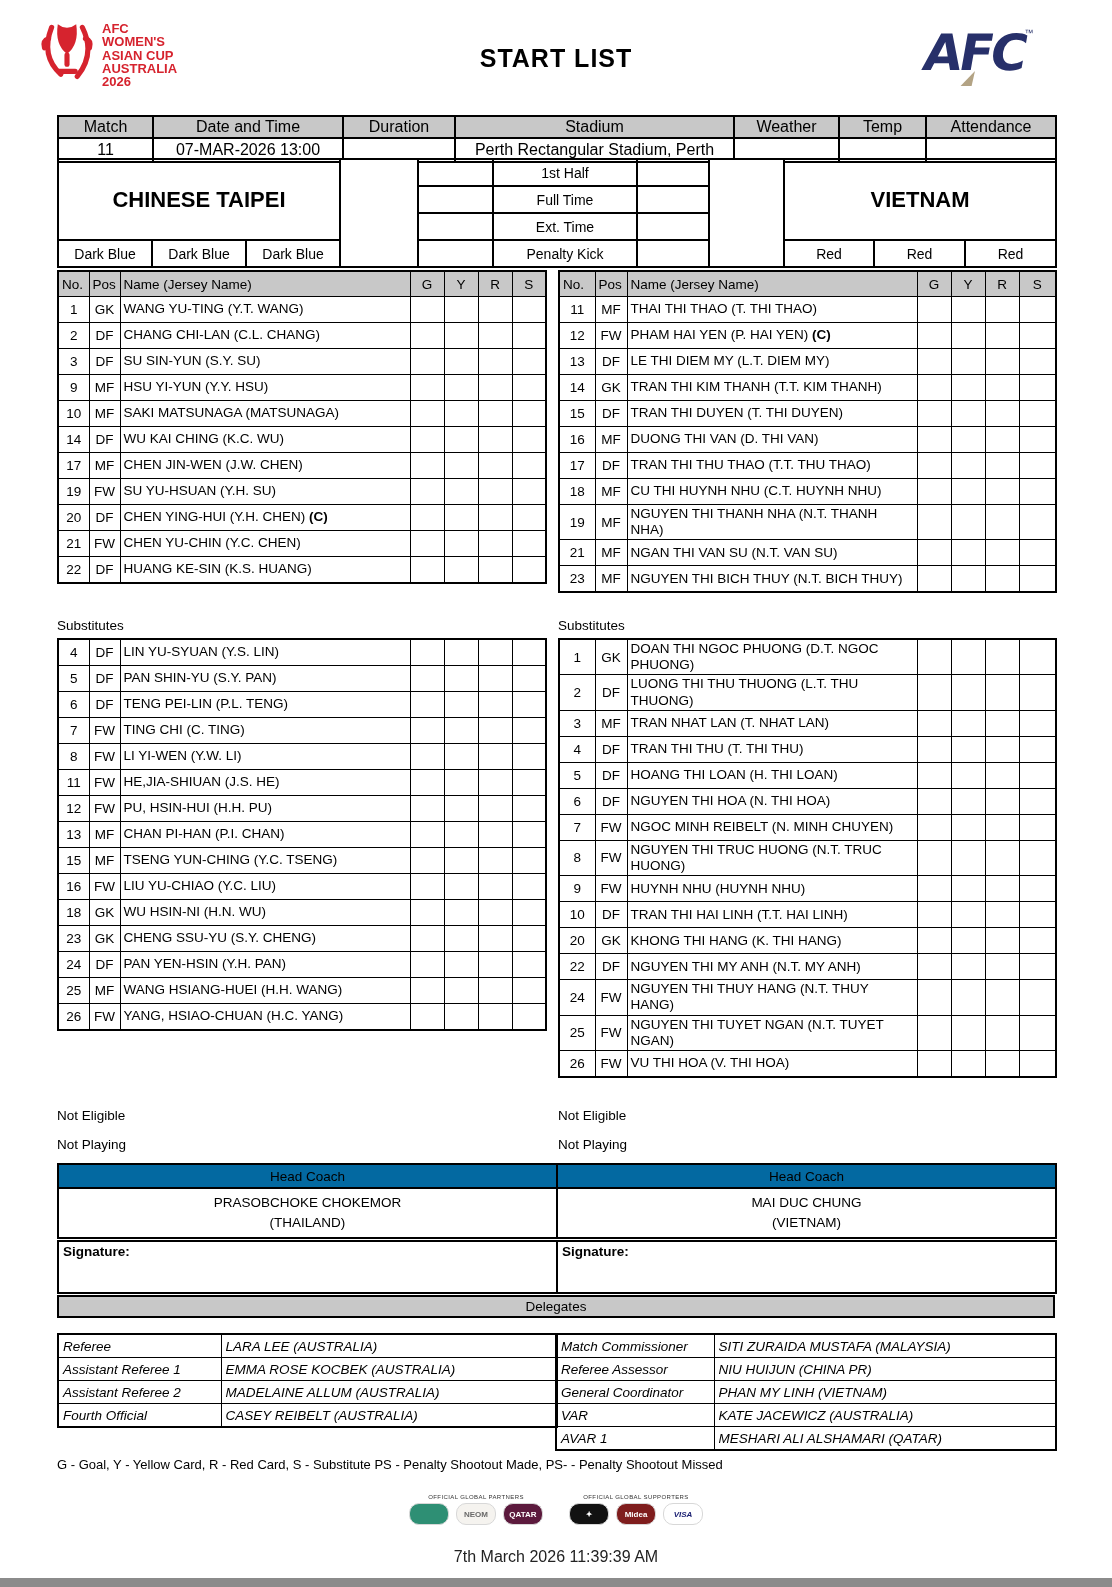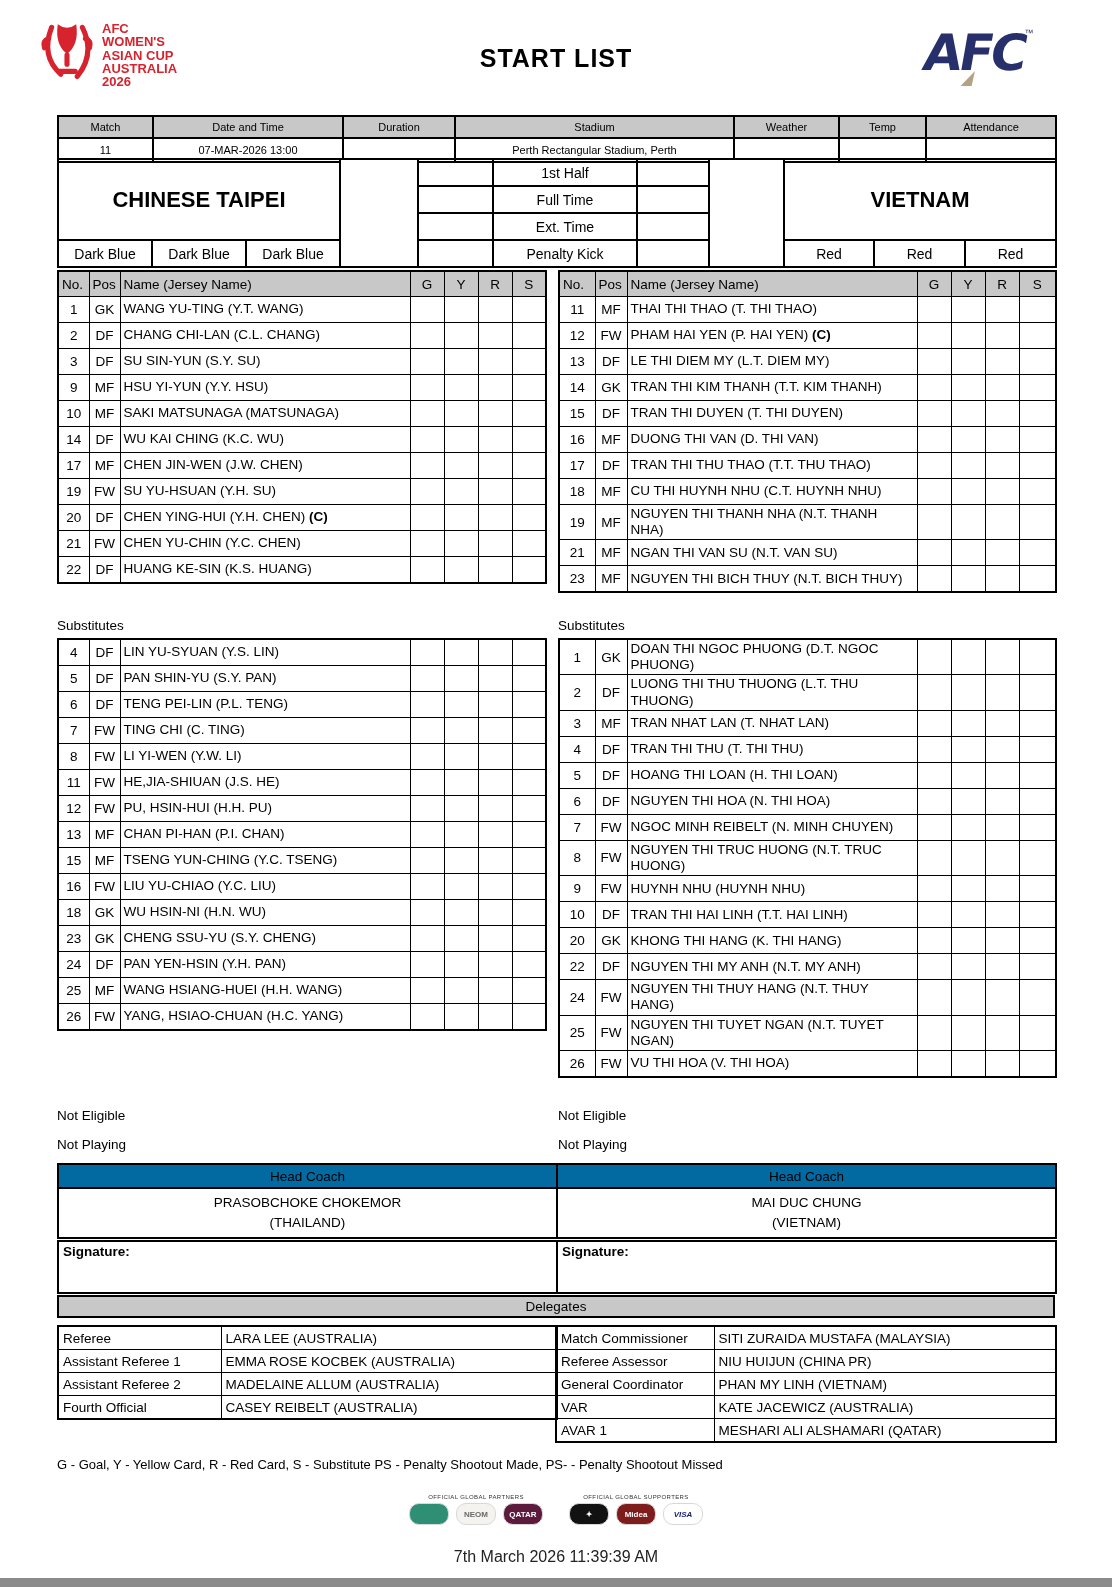--- a/index.html
+++ b/index.html
@@ -17,21 +17,21 @@
   .afc-logo{position:absolute;right:48px;top:28px;width:140px;height:60px;}
   .afc-txt{font-family:"DejaVu Sans",sans-serif;font-size:50px;font-weight:900;
     color:#27306a;display:inline-block;transform:skewX(-10deg);letter-spacing:-3px;line-height:1;}
   .afc-tm{font-size:9px;color:#27306a;vertical-align:top;}
   .afc-gold{position:absolute;left:34px;bottom:2px;width:17px;height:15px;background:#b3a384;
     clip-path:polygon(15% 100%,100% 0,80% 100%);}
   
   table{border-collapse:collapse;table-layout:fixed;}
   
   .mi{position:absolute;left:57px;top:115px;width:998px;border:2px solid #000;}
-  .mi th,.mi td{border:2px solid #000;font-size:11px;font-weight:normal;text-align:center;
+  .mi th,.mi td{border:2px solid #000;font-size:16px;font-weight:normal;text-align:center;
     padding:0 2px;overflow:hidden;white-space:nowrap;margin-top:15px;}
   .mi th{background:#c8c8c8;height:20px;}
   .mi td{height:22px;background:#fff;}
   
   .teamtbl{position:absolute;left:57px;top:158px;width:998px;border:2px solid #000;}
   .teamtbl td{border:2px solid #000;overflow:hidden;}
   .teamtbl .tname{font-size:22px;font-weight:bold;text-align:center;vertical-align:middle;}
   .teamtbl .slabel{font-size:14px;text-align:center;height:23px;}
   .teamtbl .sc{height:23px;}
   .teamtbl .kit{font-size:14px;text-align:center;height:23px;}
@@ -53,21 +53,21 @@
   
   .coach{position:absolute;left:57px;top:1163px;width:998px;border:2px solid #000;}
   .coach th{border:2px solid #000;background:#0369a1;font-size:13.5px;font-weight:normal;height:20px;text-align:center;}
   .coach td{border:2px solid #000;font-size:13.5px;text-align:center;height:46px;line-height:1.45;vertical-align:middle;}
   .sig{position:absolute;left:57px;top:1240px;width:998px;border:2px solid #000;}
   .sig td{border:2px solid #000;font-size:13.5px;font-weight:bold;height:46px;vertical-align:top;padding:2px 4px;text-align:left;}
   
   .del-h{position:absolute;left:57px;top:1295px;width:994px;height:19px;border:2px solid #000;
     background:#c8c8c8;font-size:13.5px;text-align:center;line-height:19px;}
   .delwrap{position:absolute;left:57px;top:1321px;width:998px;}
-  .deltbl{position:absolute;top:4px;border:2px solid #000;}
+  .deltbl{position:absolute;top:12px;border:2px solid #000;font-style:italic;}
   .deltbl.l{left:0;width:499px;}
   .deltbl.r{left:498px;width:500px;}
   .deltbl td{border:1.5px solid #000;font-size:13.5px;height:22px;padding:0 4px;text-align:left;white-space:nowrap;overflow:hidden;}
   
   .legend{position:absolute;left:57px;top:1457px;font-size:13px;}
   .sponsors{position:absolute;left:0;top:1494px;width:1112px;display:flex;justify-content:center;gap:26px;}
   .spgroup{display:flex;flex-direction:column;align-items:center;}
   .spcap{font-size:6px;color:#333;letter-spacing:0.4px;margin-bottom:3px;white-space:nowrap;}
   .sprow{display:flex;gap:7px;align-items:center;}
   .chip{height:22px;min-width:40px;padding:0 5px;border:1px solid #d8d8d8;border-radius:10px;

